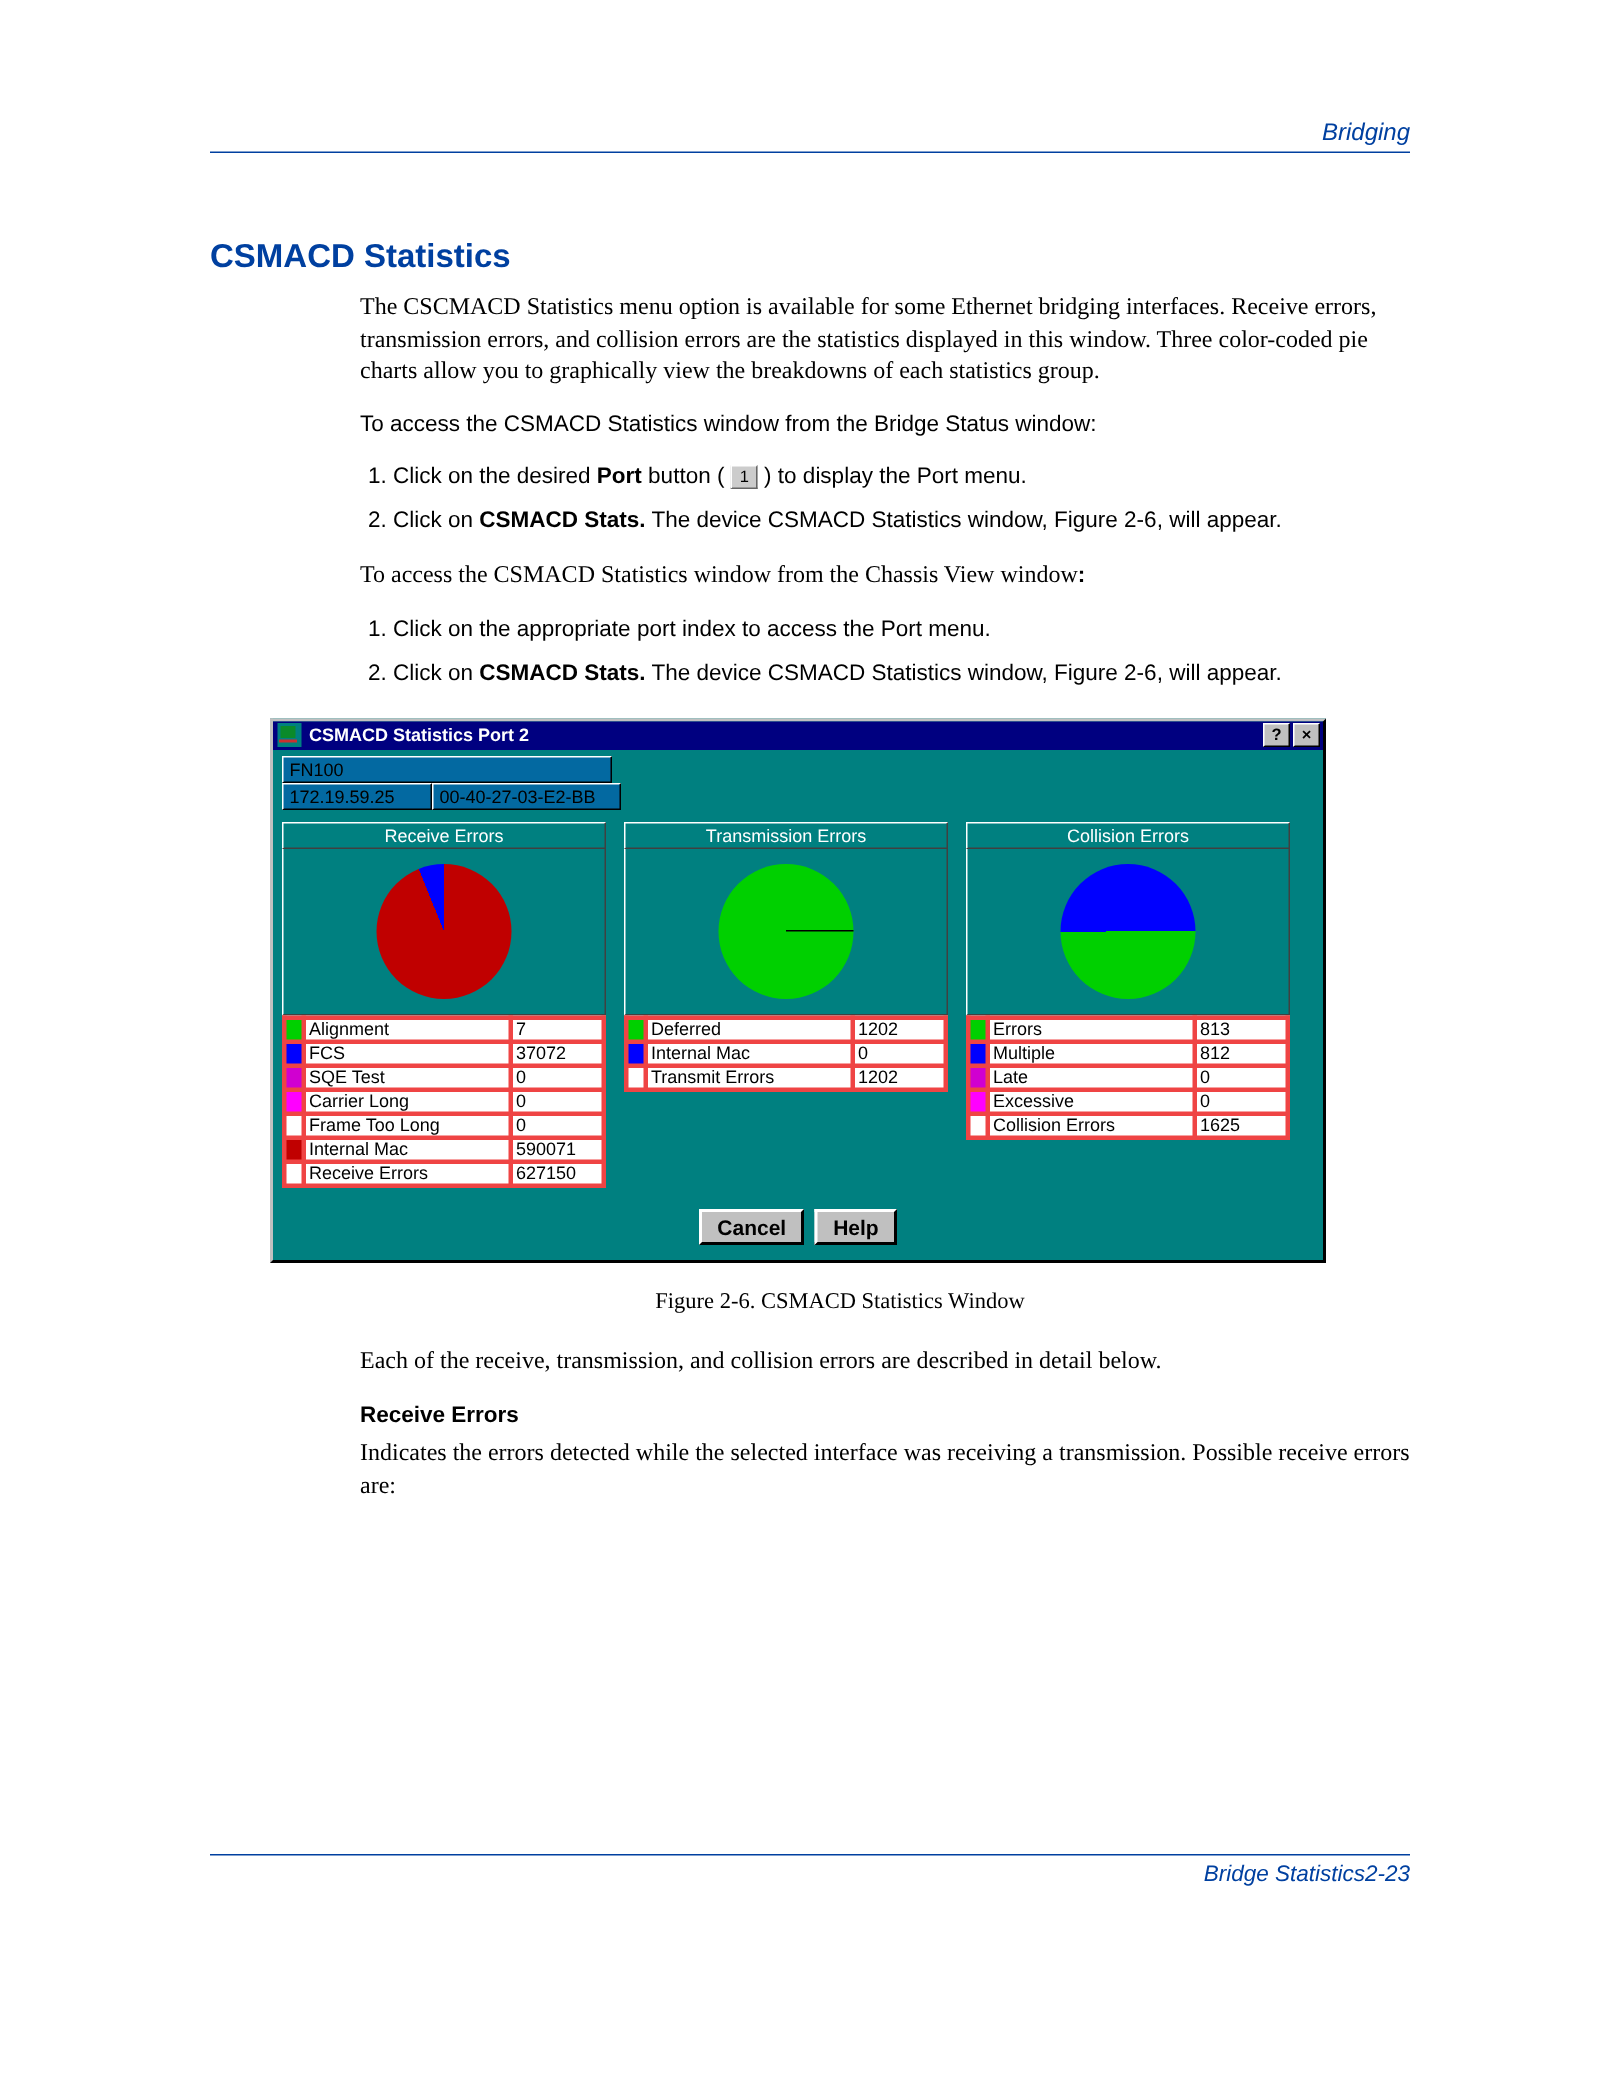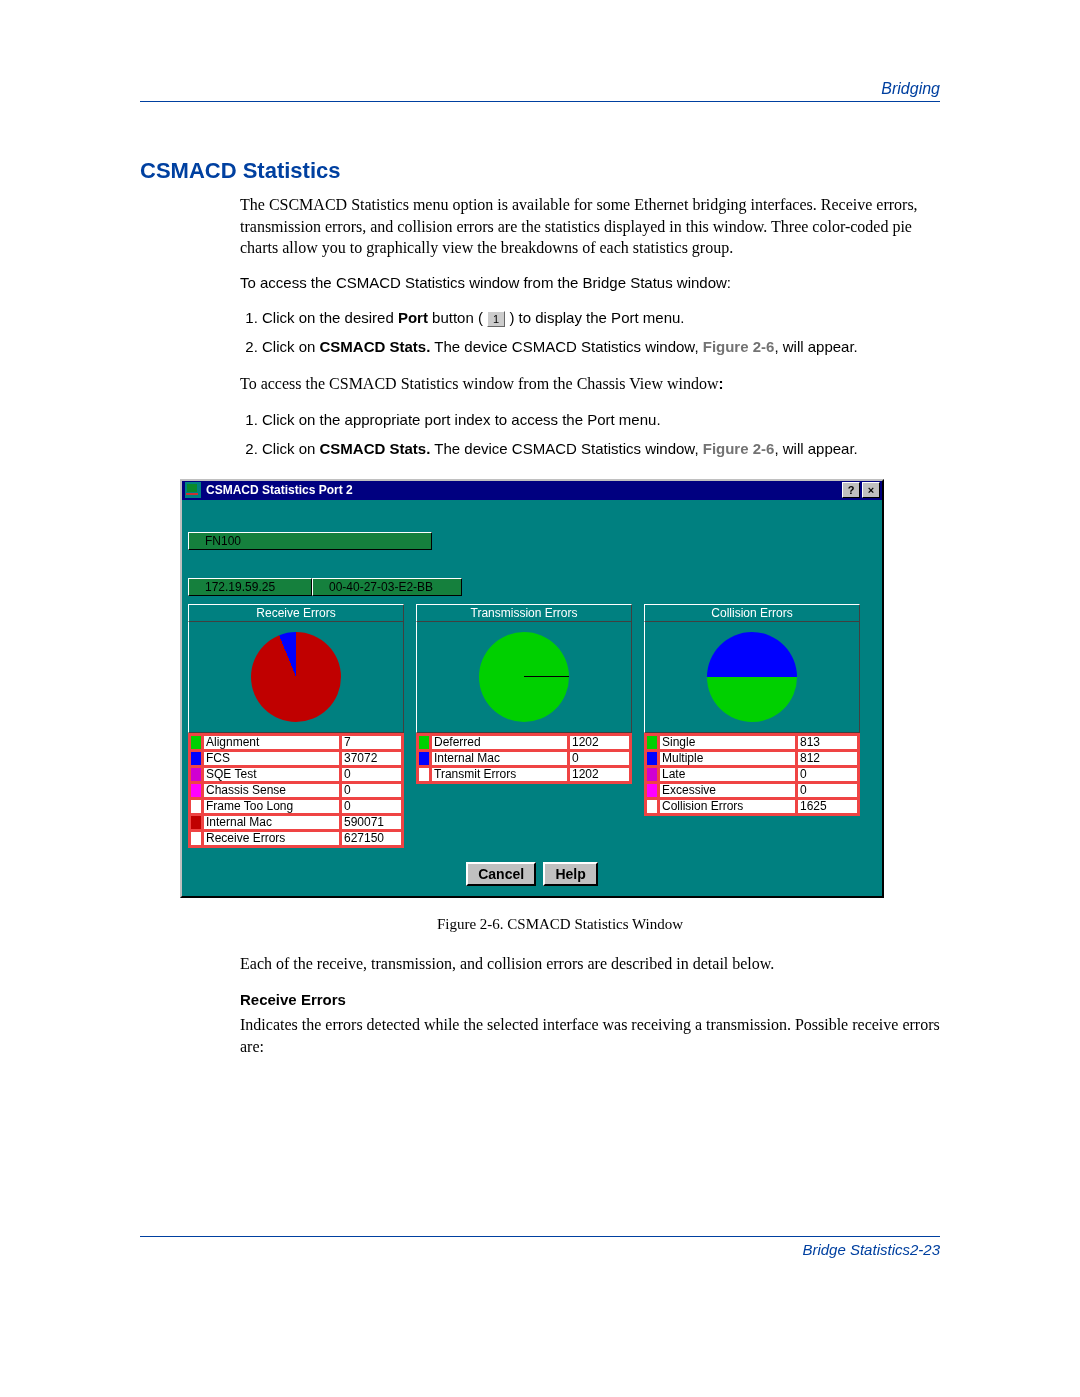--- a/index.html
+++ b/index.html
@@ -34,21 +34,21 @@
 }
 .body-text {
   margin-left: 100px;
   font-size: 16px;
   line-height: 1.35;
 }
 .body-text p { margin: 0 0 14px 0; }
 .sans { font-family: Arial, sans-serif; font-size: 15px; }
 ol.sans { padding-left: 22px; margin: 6px 0 16px 0; }
 ol.sans li { margin-bottom: 8px; line-height: 1.4; }
-.link-green { color: #737373; font-weight: bold; }
+.link-green { color: #000000; }
 .port-btn {
   display: inline-block;
   border: 1px solid #666;
   border-top-color: #fff;
   border-left-color: #fff;
   background: #ccc;
   font-family: Arial, sans-serif;
   font-size: 11px;
   padding: 0 5px;
   line-height: 14px;
@@ -94,23 +94,23 @@
   border:1px solid #000; border-top-color:#fff; border-left-color:#fff;
   margin-right:2px;
 }
 .win-body { padding: 4px 6px 10px 6px; }
 .toprow { display:flex; }
 .info-left { width: 230px; font-size:12px; }
 .info-left .row { display:flex; margin-bottom:1px; }
 .info-left .lbl { width:75px; }
 .top-fields { margin-bottom:6px; }
 .tfield {
-  display:inline-block; background:#15803d; color:#000;
+  display:inline-block; background:#0369a1; color:#000;
   border:1px solid #000; border-top-color:#fff; border-left-color:#fff;
-  height:16px; line-height:16px; padding:0 16px; font-size:12px; margin-right:0;margin-top:28px;
+  height:16px; line-height:16px; padding:0 4px; font-size:12px; margin-right:0;
 }
 .groups { display:flex; gap:12px; margin-top:2px; }
 .group { width:216px; }
 .group-title {
   text-align:center; background:#008080; color:#fff;
   border:1px solid #fff; border-right-color:#404040; border-bottom-color:#404040;
   font-size:12px; padding:1px 0;
 }
 .pie-area {
   height:110px; display:flex; align-items:center; justify-content:center;
@@ -212,21 +212,21 @@
                     <td>FCS</td>
                     <td class="val">37072</td>
                   </tr>
               <tr>
                     <td class="sw" style="background:#d000d0"></td>
                     <td>SQE Test</td>
                     <td class="val">0</td>
                   </tr>
               <tr>
                     <td class="sw" style="background:#ff00ff"></td>
-                    <td>Chassis Sense</td>
+                    <td>Carrier Long</td>
                     <td class="val">0</td>
                   </tr>
               <tr>
                     <td class="sw"></td>
                     <td>Frame Too Long</td>
                     <td class="val">0</td>
                   </tr>
               <tr>
                     <td class="sw" style="background:#c00000"></td>
                     <td>Internal Mac</td>
@@ -271,21 +271,21 @@
 
           <div class="group">
             <div class="group-title">Collision Errors</div>
             <div class="pie-area">
               <div class="pie" style="background: conic-gradient(#0000ff 0deg 90deg, #00d000 90deg 270deg, #0000ff 270deg 360deg);"></div>
             </div>
             <table class="dtable">
               <tbody>
                   <tr>
                     <td class="sw" style="background:#00d000"></td>
-                    <td>Single</td>
+                    <td>Errors</td>
                     <td class="val">813</td>
                   </tr>
               <tr>
                     <td class="sw" style="background:#0000ff"></td>
                     <td>Multiple</td>
                     <td class="val">812</td>
                   </tr>
               <tr>
                     <td class="sw" style="background:#d000d0"></td>
                     <td>Late</td>

